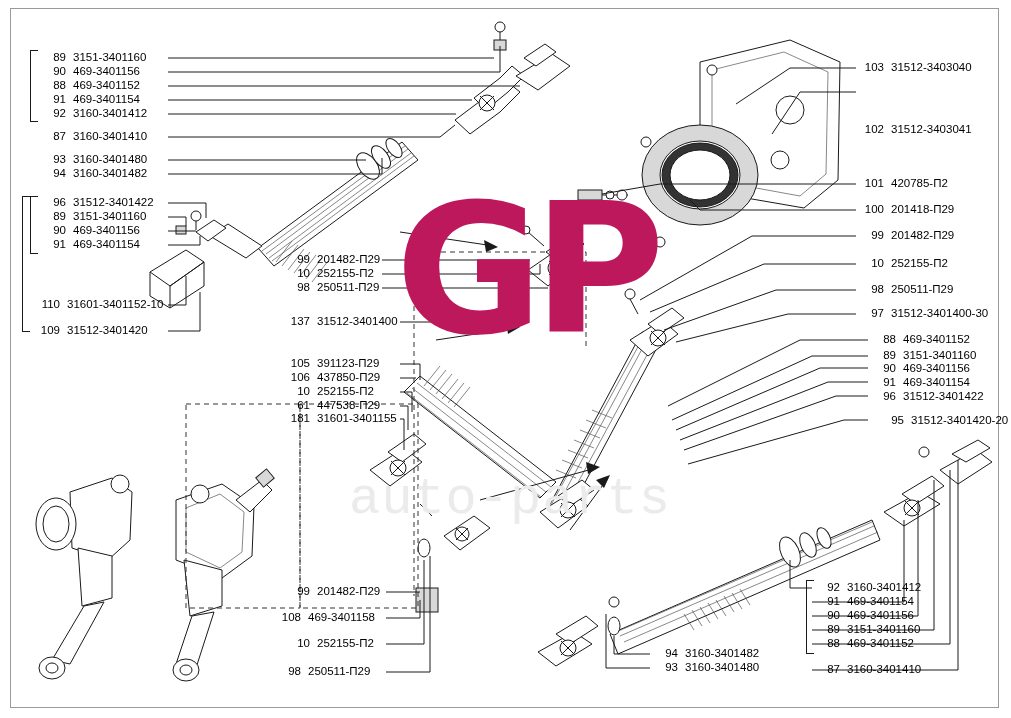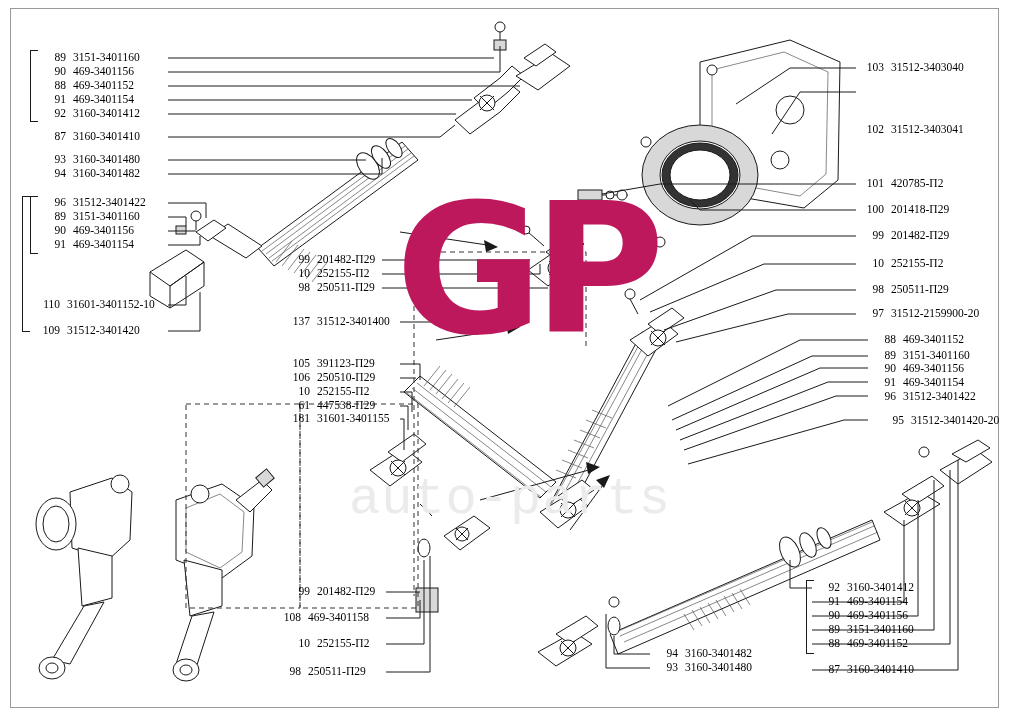--- a/index.html
+++ b/index.html
@@ -54,21 +54,21 @@
     user-select: none;
     letter-spacing: 1px;
   }
   
   .lbl {
     position: absolute;
     font-size: 11.5px;
     color: #000;
     white-space: nowrap;
     line-height: 13px;
-    font-family: Liberation Serif, serif;
+    font-family: Liberation Sans, sans-serif;
   }
   .lbl .num {
     display: inline-block;
     width: 26px;
     text-align: right;
     margin-right: 7px;
   }
   .lbl .code {
     display: inline-block;
   }
@@ -443,21 +443,21 @@
   </div>
 
   <div class="lbl" style="left:284px; top:315px;">
     <span class="num">137</span><span class="code">31512-3401400</span>
   </div>
 
   <div class="lbl" style="left:284px; top:357px;">
     <span class="num">105</span><span class="code">391123-П29</span>
   </div>
   <div class="lbl" style="left:284px; top:371px;">
-    <span class="num">106</span><span class="code">250510-П29</span>
+    <span class="num">106</span><span class="code">437850-П29</span>
   </div>
   <div class="lbl" style="left:284px; top:385px;">
     <span class="num">10</span><span class="code">252155-П2</span>
   </div>
   <div class="lbl" style="left:284px; top:399px;">
     <span class="num">61</span><span class="code">447538-П29</span>
   </div>
   <div class="lbl" style="left:284px; top:412px;">
     <span class="num">181</span><span class="code">31601-3401155</span>
   </div>
@@ -491,21 +491,21 @@
   <div class="lbl" style="left:858px; top:229px;">
     <span class="num">99</span><span class="code">201482-П29</span>
   </div>
   <div class="lbl" style="left:858px; top:257px;">
     <span class="num">10</span><span class="code">252155-П2</span>
   </div>
   <div class="lbl" style="left:858px; top:283px;">
     <span class="num">98</span><span class="code">250511-П29</span>
   </div>
   <div class="lbl" style="left:858px; top:307px;">
-    <span class="num">97</span><span class="code">31512-2159900-20</span>
+    <span class="num">97</span><span class="code">31512-3401400-30</span>
   </div>
 
   <div class="lbl" style="left:870px; top:333px;">
     <span class="num">88</span><span class="code">469-3401152</span>
   </div>
   <div class="lbl" style="left:870px; top:349px;">
     <span class="num">89</span><span class="code">3151-3401160</span>
   </div>
   <div class="lbl" style="left:870px; top:362px;">
     <span class="num">90</span><span class="code">469-3401156</span>

